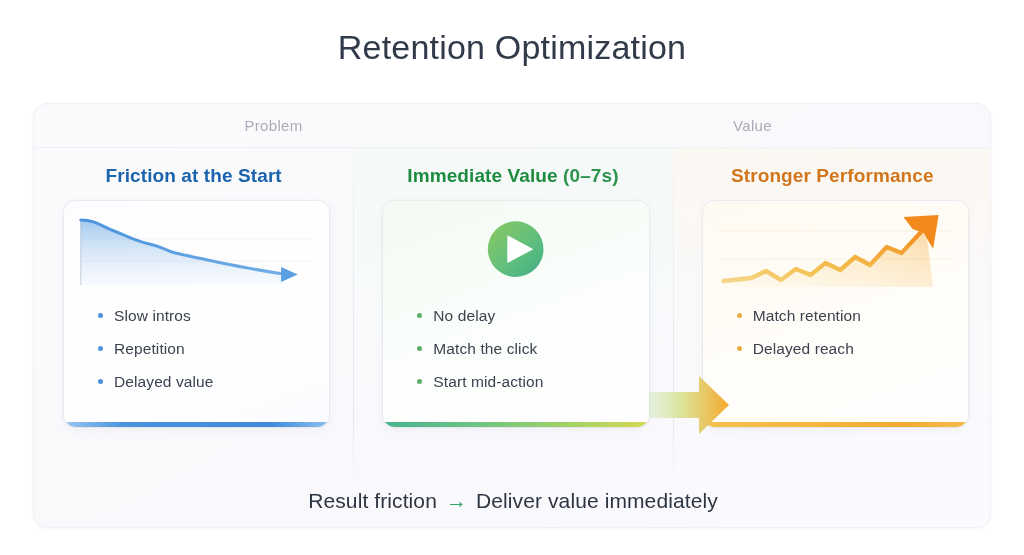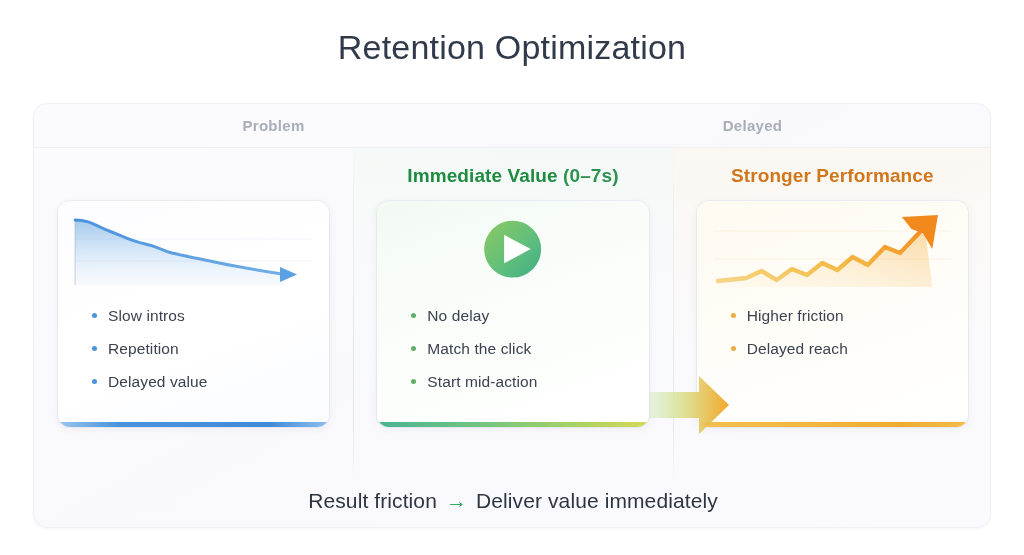--- a/index.html
+++ b/index.html
@@ -53,21 +53,21 @@
     display: flex;
     border-bottom: 1px solid #f0f0f4;
   }
   .head-cell {
     flex: 1;
     display: flex;
     align-items: center;
     justify-content: center;
     font-size: 15px;
     color: #a9adb8;
-    font-weight: 700;
+    font-weight: 400;
     letter-spacing: 0.3px;
   }
 
   
   .col-div {
     position: absolute;
     top: 44px;
     width: 1px;
     height: 335px;
     background: linear-gradient(180deg, rgba(225,228,238,0) 0%, rgba(223,226,238,0.85) 18%, rgba(223,226,238,0.85) 82%, rgba(225,228,238,0) 100%);
@@ -101,21 +101,21 @@
     white-space: nowrap;
   }
   .col-title .suffix { font-weight: 700; color: inherit; opacity: 0.92; }
   .c1 .col-title { color: #1b63ad; }
   .c2 .col-title { color: #1e8b41; }
   .c3 .col-title { color: #d1761b; }
 
   
   .panel {
     position: absolute;
-    left: 24px;
+    left: 30px;
     right: 24px;
     top: 53px;
     height: 226px;
     border-radius: 12px;
     box-shadow: 0 2px 9px rgba(70,75,110,0.07), 0 0 0 1px rgba(235,237,244,0.9);
     overflow: hidden;
   }
   .panel.p1 { background: linear-gradient(160deg, #fdfdff 0%, #ffffff 55%, #fbfcff 100%); }
   .panel.p2 { background: linear-gradient(160deg, #f2faf3 0%, #fbfefb 50%, #ffffff 100%); }
   .panel.p3 { background: linear-gradient(160deg, #fffaf1 0%, #fffdf8 50%, #ffffff 100%); }
@@ -194,29 +194,32 @@
 </style>
 </head>
 <body>
 
 <div class="page-title">Retention Optimization</div>
 
 <div class="board">
 
   <div class="head-row">
     <div class="head-cell">Problem</div>
-    <div class="head-cell">Delayed</div>
+    <div class="head-cell">Value</div>
   </div>
 
   <div class="col-div d1"></div>
   <div class="col-div d2"></div>
 
   <div class="cols">
 
     <div class="col c1">
+      <div class="col-title">
+        <span>Friction at the Start</span><span class="suffix"></span>
+      </div>
 
       <div class="panel p1">
         <div class="viz">
           <svg viewBox="0 0 286 100" preserveAspectRatio="none">
             <defs>
               <linearGradient id="blueFill" x1="0" y1="0" x2="0" y2="1">
                 <stop offset="0%" stop-color="#5b9fe0" stop-opacity="0.55"></stop>
                 <stop offset="100%" stop-color="#bcd8f3" stop-opacity="0.10"></stop>
               </linearGradient>
               <linearGradient id="blueLine" x1="0" y1="0" x2="1" y2="0">
@@ -309,21 +312,21 @@
             <line x1="18" y1="30" x2="268" y2="30" stroke="#faf0de" stroke-width="1"></line>
             <line x1="18" y1="58" x2="268" y2="58" stroke="#faf0de" stroke-width="1"></line>
             <path d="M22 80 L52 77 L68 70 L84 79 L100 68 L116 74 L132 62 L148 69 L164 56 L180 64 L198 46 L214 52 L240 26 L248 86 L22 86 Z" fill="url(#orangeFill)"></path>
             <polyline points="22,80 52,77 68,70 84,79 100,68 116,74 132,62 148,69 164,56 180,64 198,46 214,52 240,26" fill="none" stroke="url(#orangeLine)" stroke-width="4.5" stroke-linejoin="round" stroke-linecap="round"></polyline>
             <path d="M216 16 L254 14 L248 48 L238 32 L226 28 Z" fill="#f2891d"></path>
           </svg>
         </div>
         <div class="bullets">
           <div class="bullet">
             <span class="dot"></span>
-            <span>Higher friction</span>
+            <span>Match retention</span>
           </div>
           <div class="bullet">
             <span class="dot"></span>
             <span>Delayed reach</span>
           </div>
         </div>
         <div class="accent a3"></div>
       </div>
     </div>
 

